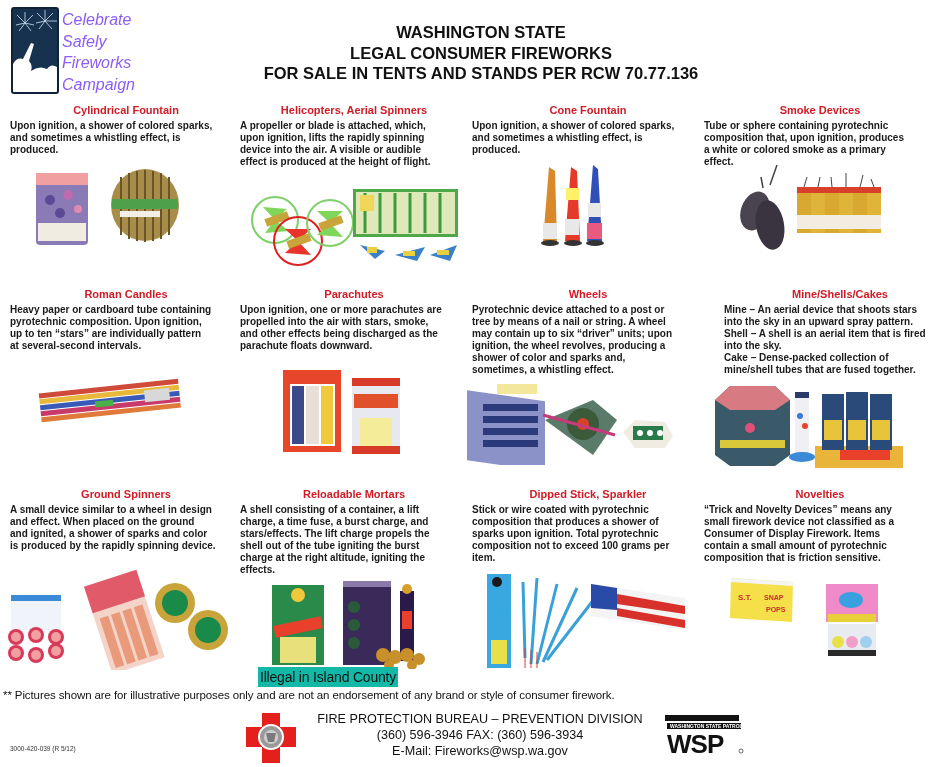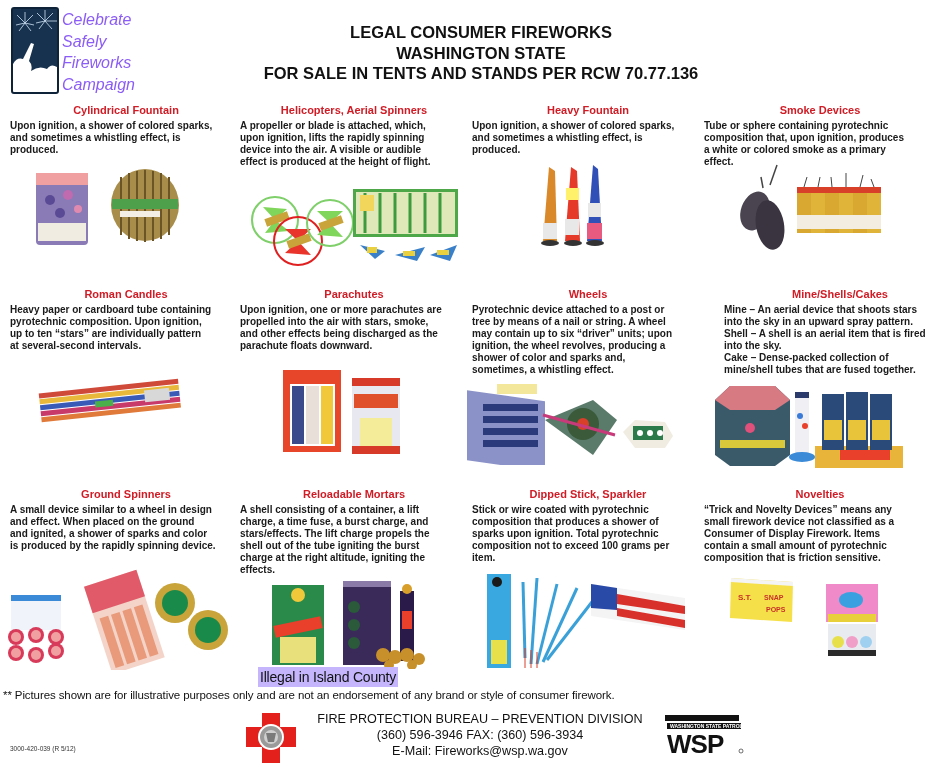--- a/index.html
+++ b/index.html
@@ -14,21 +14,21 @@
   .header div { white-space: nowrap; }
 
   .cell { position: absolute; width: 232px; }
   .cell .title { color: #d11b25; font-weight: bold; font-size: 11px; text-align: center; white-space: nowrap; line-height: 18px; }
   .cell .desc { font-size: 10px; font-weight: bold; line-height: 11.9px; color: #1a1a1a; margin-top: 1px; }
   .cell .desc div { white-space: nowrap; }
 
   .pics { position: absolute; }
   .pics svg { display: block; }
 
-  .illegal { position: absolute; left: 258px; top: 667px; background: #c4b5fd; color: #111; font-size: 14px; padding: 1px 2px 1px 2px; white-space: nowrap; line-height: 18px; font-family: "Liberation Sans", sans-serif; letter-spacing: -0.2px; }
+  .illegal { position: absolute; left: 258px; top: 667px; background: #14b8a6; color: #111; font-size: 14px; padding: 1px 2px 1px 2px; white-space: nowrap; line-height: 18px; font-family: "Liberation Sans", sans-serif; letter-spacing: -0.2px; }
 
   .disclaimer { position: absolute; left: 3px; top: 689px; font-size: 11.5px; white-space: nowrap; color: #111; letter-spacing: -0.1px; }
 
   .footer-code { position: absolute; left: 10px; top: 745px; font-size: 6.5px; color: #333; white-space: nowrap; }
   .footer-center { position: absolute; left: 300px; top: 711px; width: 360px; text-align: center; font-size: 12.6px; line-height: 16px; color: #111; }
   .footer-center div { white-space: nowrap; }
   .fire-badge { position: absolute; left: 240px; top: 709px; width: 62px; height: 58px; }
   .wsp-logo { position: absolute; left: 665px; top: 713px; width: 80px; height: 42px; }
 </style>
 </head>
@@ -57,22 +57,22 @@
   </svg>
 </div>
 <div class="logo-text">
   <div>Celebrate</div>
   <div>Safely</div>
   <div>Fireworks</div>
   <div>Campaign</div>
 </div>
 
 <div class="header">
+  <div>WASHINGTON STATE</div>
   <div>LEGAL CONSUMER FIREWORKS</div>
-  <div>WASHINGTON STATE</div>
   <div>FOR SALE IN TENTS AND STANDS PER RCW 70.77.136</div>
 </div>
 
 <div class="cell" style="left:10px; top:101px;">
   <div class="title">Cylindrical Fountain</div>
   <div class="desc">
     <div>Upon ignition, a shower of colored sparks,</div>
     <div>and sometimes a whistling effect, is</div>
     <div>produced.</div>
   </div>
@@ -135,21 +135,21 @@
     <path d="M115 60 L140 66 L130 74 Z" fill="#3a80c8"></path>
       <rect x="122" y="62" width="10" height="6" fill="#e8d040"></rect>
     <path d="M150 70 L180 62 L172 76 Z" fill="#3a80c8"></path>
       <rect x="158" y="66" width="12" height="5" fill="#e8d040"></rect>
     <path d="M185 70 L212 60 L205 76 Z" fill="#3a80c8"></path>
       <rect x="192" y="65" width="12" height="5" fill="#e8d040"></rect>
   </svg>
 </div>
 
 <div class="cell" style="left:472px; top:101px;">
-  <div class="title">Heavy Fountain</div>
+  <div class="title">Cone Fountain</div>
   <div class="desc">
     <div>Upon ignition, a shower of colored sparks,</div>
     <div>and sometimes a whistling effect, is</div>
     <div>produced.</div>
   </div>
 </div>
 <div class="pics" style="left:535px; top:163px;">
   <svg width="80" height="85" viewBox="0 0 80 85">
     <path d="M8 78 L14 4 L20 8 L22 78 Z" fill="#d9882a"></path>
       <rect x="8" y="60" width="14" height="16" fill="#e8e8e8"></rect>

